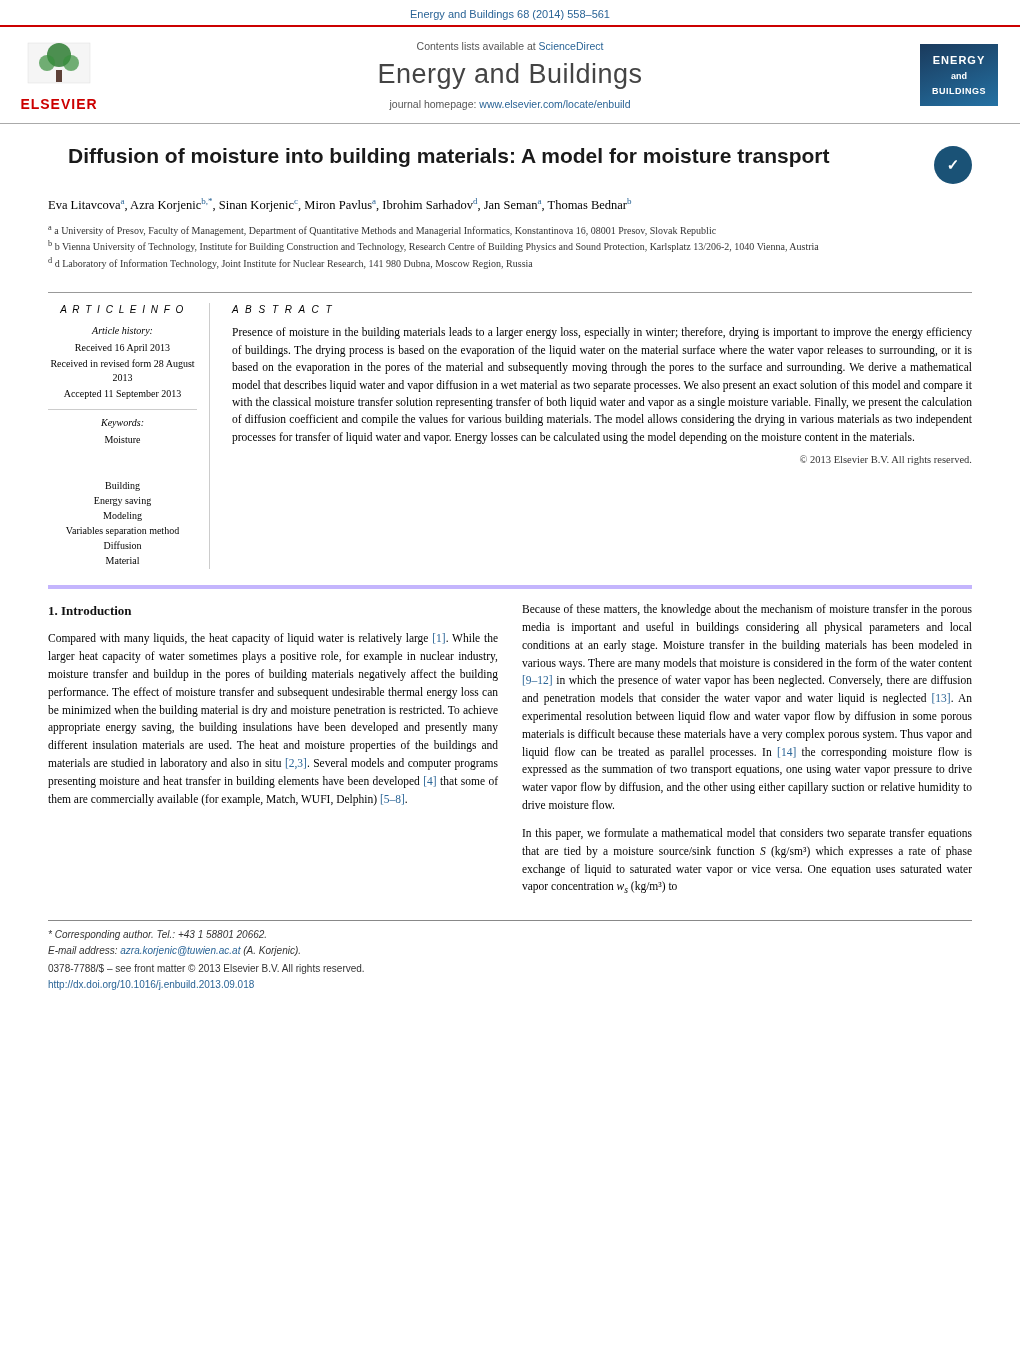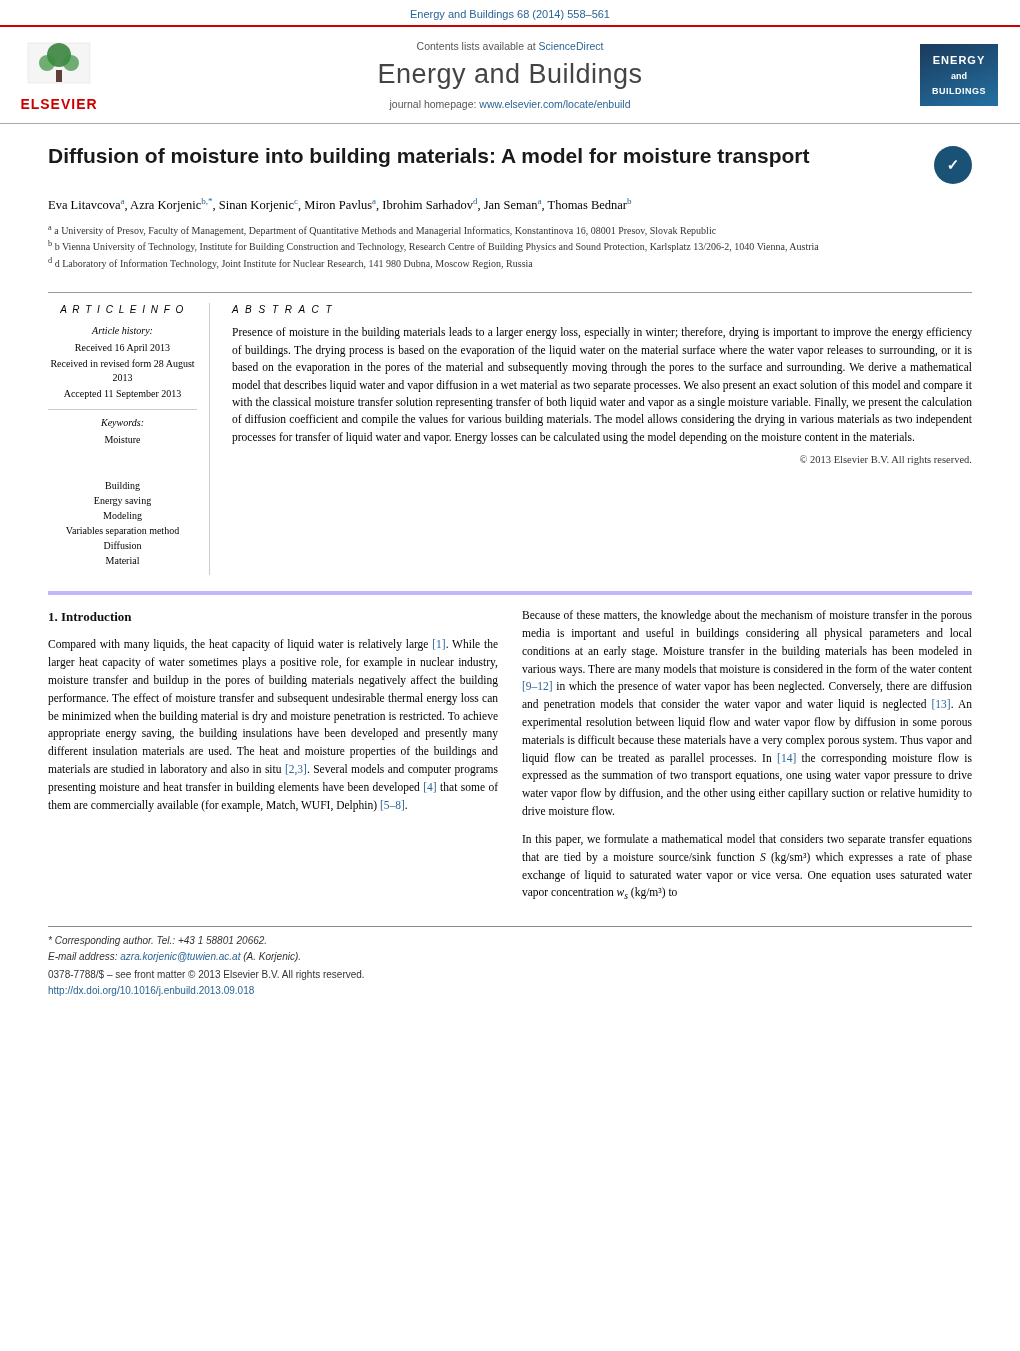--- a/index.html
+++ b/index.html
@@ -56,21 +56,21 @@
       <div style="font-size:11px; letter-spacing:1px;">ENERGY</div>
       <div style="font-size:9px;">and</div>
       <div style="font-size:9px; letter-spacing:0.5px;">BUILDINGS</div>
     </div>
   </div>
 </div>
 
 <div style="padding:18px 48px 16px 48px;">
 
   <div style="display:flex; align-items:flex-start; margin-bottom:10px;">
-    <div style="font-size:21px; font-weight:bold; color:#1a1a1a; line-height:1.3; font-family:Arial,sans-serif; flex:1;">Diffusion of moisture into building materials: A model for moisture transport</div>
+    <div style="font-size:21px; font-weight:bold; color:#1a1a1a; line-height:1.3; font-family:Arial,sans-serif; flex:1;margin-left:20px;">Diffusion of moisture into building materials: A model for moisture transport</div>
     <div style="width:38px; height:38px; border-radius:50%; background:#1a5276; display:flex; align-items:center; justify-content:center; color:white; font-size:15px; font-weight:bold; flex-shrink:0; margin-left:12px; margin-top:4px; font-family:Arial,sans-serif;">✓</div>
   </div>
 
   <div style="font-size:12.5px; margin-bottom:7px; line-height:1.6;">
     Eva Litavcova<sup style="color:#2a6496; font-size:9px;">a</sup>,
     Azra Korjenic<sup style="color:#2a6496; font-size:9px;">b,*</sup>,
     Sinan Korjenic<sup style="color:#2a6496; font-size:9px;">c</sup>,
     Miron Pavlus<sup style="color:#2a6496; font-size:9px;">a</sup>,
     Ibrohim Sarhadov<sup style="color:#2a6496; font-size:9px;">d</sup>,
     Jan Seman<sup style="color:#2a6496; font-size:9px;">a</sup>,
@@ -95,21 +95,21 @@
 
       <hr style="border:none; border-top:1px solid #ccc; margin:6px 0;">
 
       <div style="font-style:italic; font-size:10px; margin-bottom:3px;">Keywords:</div>
       <div style="font-size:10px; margin-bottom:7px;">Moisture</div>
       <div style="font-size:10px; margin-bottom:1px;margin-top:32px;">Building</div>
       <div style="font-size:10px; margin-bottom:1px;">Energy saving</div>
       <div style="font-size:10px; margin-bottom:1px;">Modeling</div>
       <div style="font-size:10px; margin-bottom:1px;">Variables separation method</div>
       <div style="font-size:10px; margin-bottom:1px;">Diffusion</div>
-      <div style="font-size:10px; margin-bottom:7px;">Material</div>
+      <div style="font-size:10px; margin-bottom:1px;">Material</div>
     </div>
 
     <div style="flex:1; font-size:11.5px;">
       <div style="font-size:10px; letter-spacing:2px; font-style:italic; margin-bottom:7px; font-family:Arial,sans-serif;">A B S T R A C T</div>
       <div style="font-size:11.5px; line-height:1.52; text-align:justify;">Presence of moisture in the building materials leads to a larger energy loss, especially in winter; therefore, drying is important to improve the energy efficiency of buildings. The drying process is based on the evaporation of the liquid water on the material surface where the water vapor releases to surrounding, or it is based on the evaporation in the pores of the material and subsequently moving through the pores to the surface and surrounding. We derive a mathematical model that describes liquid water and vapor diffusion in a wet material as two separate processes. We also present an exact solution of this model and compare it with the classical moisture transfer solution representing transfer of both liquid water and vapor as a single moisture variable. Finally, we present the calculation of diffusion coefficient and compile the values for various building materials. The model allows considering the drying in various materials as two independent processes for transfer of liquid water and vapor. Energy losses can be calculated using the model depending on the moisture content in the materials.</div>
       <div style="text-align:right; font-size:10.5px; margin-top:7px; color:#333;">© 2013 Elsevier B.V. All rights reserved.</div>
     </div>
   </div>
 
   <div style="display:flex; gap:24px; margin-top:16px; border-top:4px solid #c4b5fd; padding-top:12px;">

